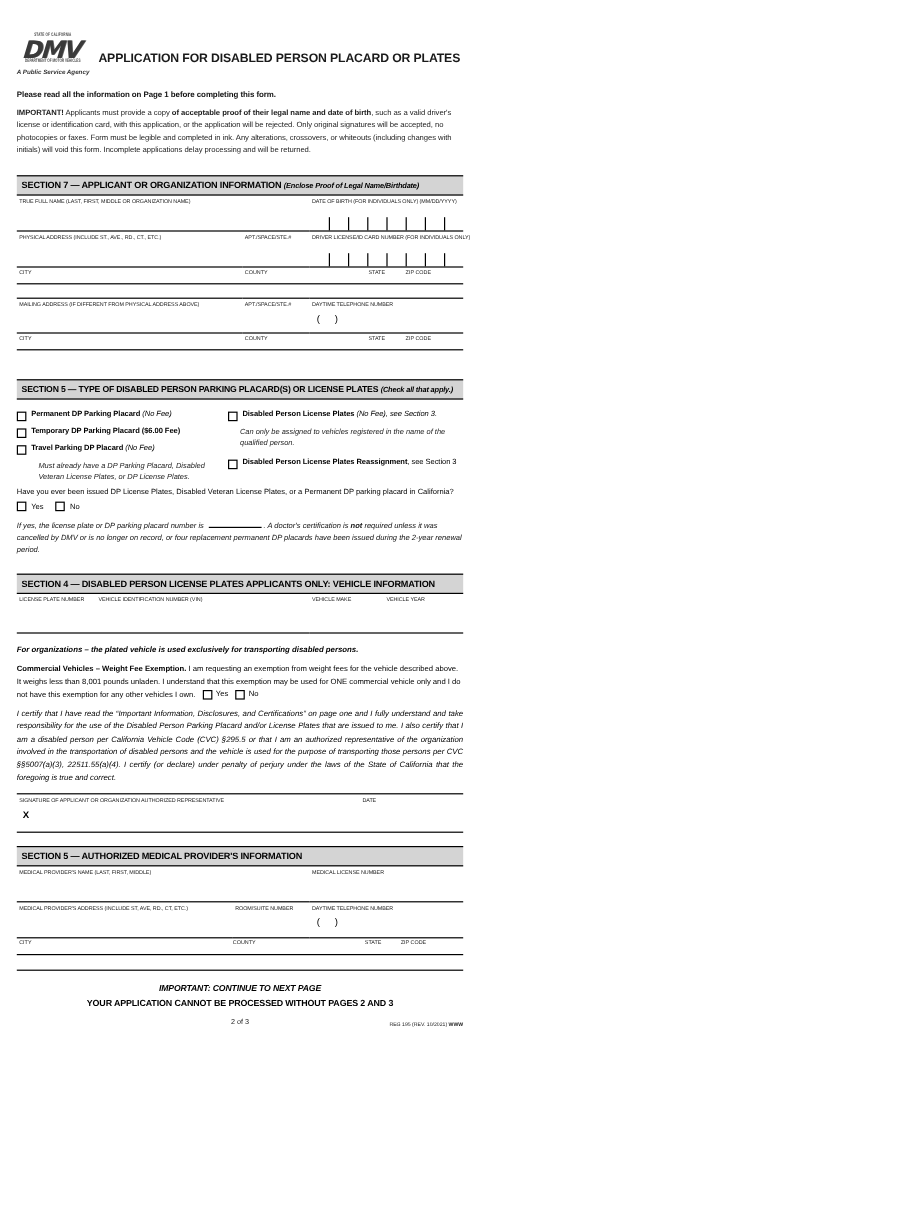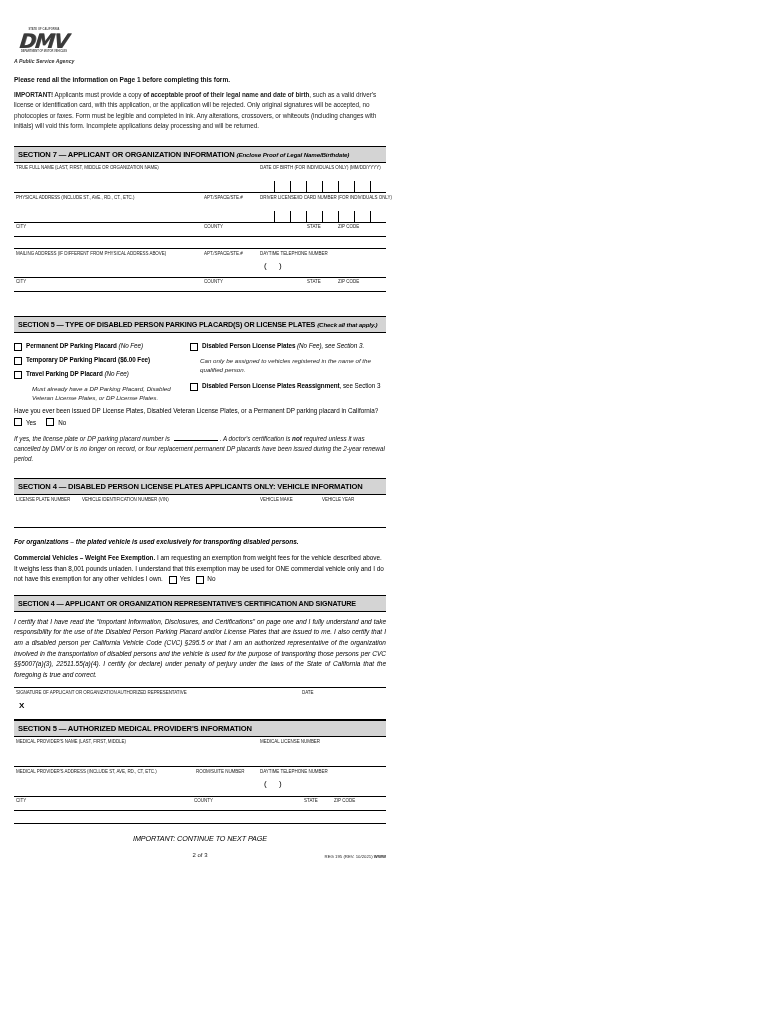--- a/index.html
+++ b/index.html
@@ -159,21 +159,21 @@
   .inline-cb {
     display: inline-block; width: 6px; height: 6px;
     border: 0.9px solid #000; margin: 0 3px 0 6px; vertical-align: -1px;
   }
 
   .sig-x { font-size: 8px; font-weight: bold; margin: 6px 0 0 3px; }
 
   
   .foot-rule { border-top: 1.6px solid #000; margin-top: 12px; }
   .foot-a {
-    text-align: center; font-size: 7.2px; font-weight: normal;
+    text-align: center; font-size: 7.2px; font-weight: bold;
     font-style: italic; margin-top: 10px; letter-spacing: -0.1px;
   }
   .foot-b {
     text-align: center; font-size: 7.4px; font-weight: bold;
     margin-top: 3px; letter-spacing: -0.1px;
   }
   .foot-row { position: relative; margin-top: 9px; height: 12px; }
   .foot-pg {
     position: absolute; left: 0; right: 0; text-align: center;
     font-size: 6px; color: #222;
@@ -190,20 +190,21 @@
 <div class="page">
 <div class="sheet">
 
   <div class="hdr">
     <div class="logo-wrap">
       <div class="logo-top">STATE OF CALIFORNIA</div>
       <div class="logo-dmv">DMV</div>
       <div class="logo-bot">DEPARTMENT OF MOTOR VEHICLES</div>
       <div class="logo-tag">A Public Service Agency</div>
     </div>
+    <div class="app-title">APPLICATION FOR DISABLED PERSON PLACARD OR PLATES</div>
   </div>
 
   <div class="intro">
     <div class="lead">Please read all the information on Page 1 before completing this form.</div>
     <div class="para"><b>IMPORTANT!</b><span> Applicants must provide a copy </span><b>of acceptable </b><b>proof of their legal name and date of birth</b><span>, such as a valid driver's license or identification card, with this application, or the application will be rejected. Only original signatures will be accepted, no photocopies or faxes. Form must be legible and completed in ink. Any alterations, crossovers, or whiteouts (including changes with initials) will void this form. Incomplete applications delay processing and will be returned.</span></div>
   </div>
 
   <div class="secbar sec-gap-top"><span>SECTION 7 — APPLICANT OR ORGANIZATION INFORMATION</span> <span class="note">(Enclose Proof of Legal Name/Birthdate)</span></div>
 
   <table class="fgrid">
@@ -391,21 +392,20 @@
 
   <div class="stmt-ital">For organizations – the plated vehicle is used exclusively for transporting disabled persons.</div>
 
   <div class="body-plain"><b>Commercial Vehicles – Weight Fee Exemption.</b><span> I am requesting an exemption from weight fees for the vehicle described above. It weighs less than 8,001 pounds unladen. I understand that this exemption may be used for ONE commercial vehicle only and I do not have this exemption for any other vehicles I own.</span><span class="inline-yn">
           <span class="inline-cb"></span>
           <span>Yes</span>
           <span class="inline-cb"></span>
           <span>No</span>
         </span></div>
 
-  <div class="secbar" style="margin-top:10px"><span style="font-size:7.2px">SECTION 4 — APPLICANT OR ORGANIZATION REPRESENTATIVE'S CERTIFICATION AND SIGNATURE</span></div>
 
   <div class="body-just">I certify that I have read the “Important Information, Disclosures, and Certifications” on page one and I fully understand and take responsibility for the use of the Disabled Person Parking Placard and/or License Plates that are issued to me. I also certify that I am a disabled person per California Vehicle Code (CVC) §295.5 or that I am an authorized representative of the organization involved in the transportation of disabled persons and the vehicle is used for the purpose of transporting those persons per CVC §§5007(a)(3), 22511.55(a)(4). I certify (or declare) under penalty of perjury under the laws of the State of California that the foregoing is true and correct.</div>
 
   <table class="fgrid" style="margin-top:7px">
     <colgroup>
           <col style="width:286px">
           <col style="width:86px">
         </colgroup>
     <tbody>
           <tr>
@@ -417,21 +417,21 @@
       </td>
       <td class="vl">
         <div class="cell tall" style="border-top:0.9px solid #000">
                 <span class="lbl">DATE</span>
               </div>
       </td>
     </tr>
   </tbody>
       </table>
 
-  <div class="secbar" style=""><span>SECTION 5 — AUTHORIZED MEDICAL PROVIDER'S INFORMATION</span></div>
+  <div class="secbar" style="margin-top:11px"><span>SECTION 5 — AUTHORIZED MEDICAL PROVIDER'S INFORMATION</span></div>
 
   <table class="fgrid">
     <colgroup>
           <col style="width:180px">
           <col style="width:64px">
           <col style="width:128px">
         </colgroup>
     <tbody>
           <tr>
       <td colspan="2">
@@ -468,19 +468,20 @@
 
   <div class="strip">
     <span style="left:2px">CITY</span>
     <span style="left:180px">COUNTY</span>
     <span style="left:290px">STATE</span>
     <span style="left:320px">ZIP CODE</span>
   </div>
 
   <div class="foot-rule"></div>
   <div class="foot-a">IMPORTANT:  CONTINUE TO NEXT PAGE</div>
+  <div class="foot-b">YOUR APPLICATION CANNOT BE PROCESSED WITHOUT PAGES 2 AND 3</div>
   <div class="foot-row">
     <div class="foot-pg">2 of 3</div>
     <div class="foot-rev"><span>REG 195 (REV. 10/2021)</span> <b>WWW</b></div>
   </div>
 
 </div>
 </div>
 
 </body></html>

